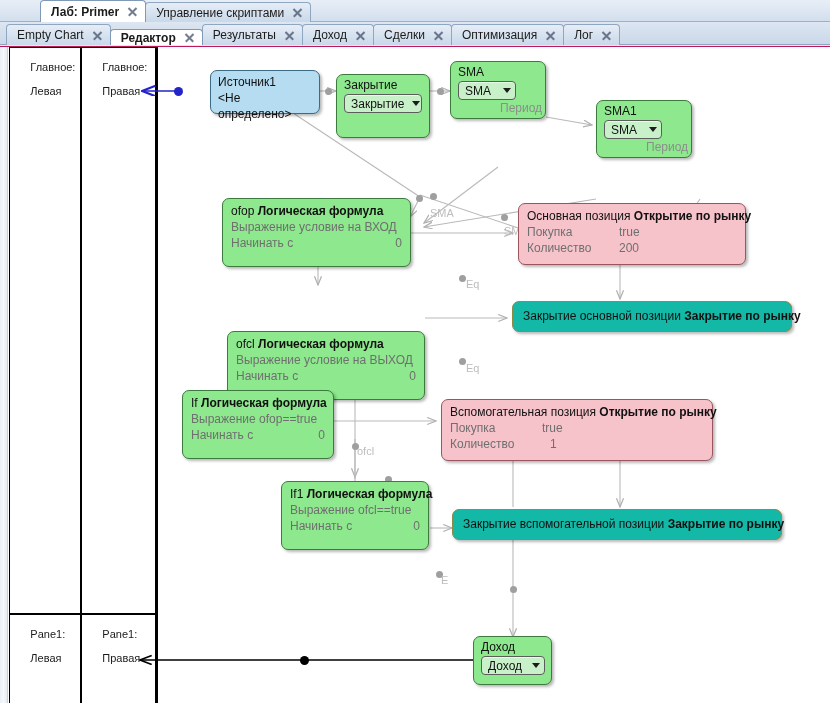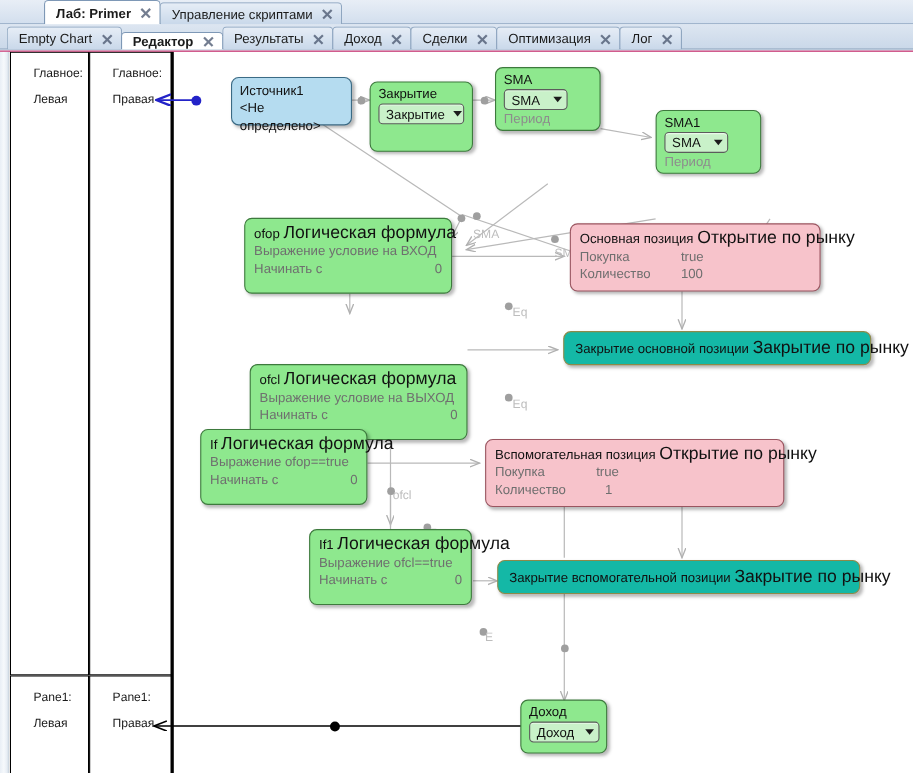--- a/index.html
+++ b/index.html
@@ -139,34 +139,34 @@
   .node.pink   { background: #f7c3cb; border-color: #9a5560; }
   .node.yellow { background: #14b8a6; border-color: #8d8a4a; }
 
   .node .title {
     font-size: 12px;
     color: #111;
     white-space: nowrap;
     line-height: 15px;
   }
   .node .title .sub {
-    font-size: 16px;
+    font-size: 12px;
     color: #111;
-    font-weight: normal;
+    font-weight: bold;
   }
   .node .row {
     display: flex;
     justify-content: space-between;
     font-size: 12px;
     color: #6f6f6f;
     line-height: 16px;
     white-space: nowrap;
   }
   .node .row .v { color: #6f6f6f; }
-  .node .muted { color: #8d8d8d; font-size: 12px; line-height: 16px; }
+  .node .muted { color: #8d8d8d; font-size: 12px; line-height: 16px; margin-left: 42px; }
   .node .freeline { color: #6f6f6f; font-size: 12px; line-height: 16px; white-space: nowrap; }
 
   
   .combo {
     display: inline-flex;
     align-items: center;
     justify-content: space-between;
     background: #c9f1c9;
     border: 1px solid #5c5c5c;
     border-radius: 4px;
@@ -474,21 +474,21 @@
       <div class="title">
         <span>Основная позиция</span>
         <span class="sub">Открытие по рынку</span>
       </div>
       <div class="row" style="justify-content:flex-start;">
         <span style="width:92px;">Покупка</span>
         <span class="v">true</span>
       </div>
       <div class="row" style="justify-content:flex-start;">
         <span style="width:92px;">Количество</span>
-        <span class="v">100</span>
+        <span class="v">200</span>
       </div>
     </div>
 
     <div class="node pink" style="left:441px; top:352px; width:272px; height:62px;">
       <div class="title">
         <span>Вспомогательная позиция</span>
         <span class="sub">Открытие по рынку</span>
       </div>
       <div class="row" style="justify-content:flex-start;">
         <span style="width:92px;">Покупка</span>

